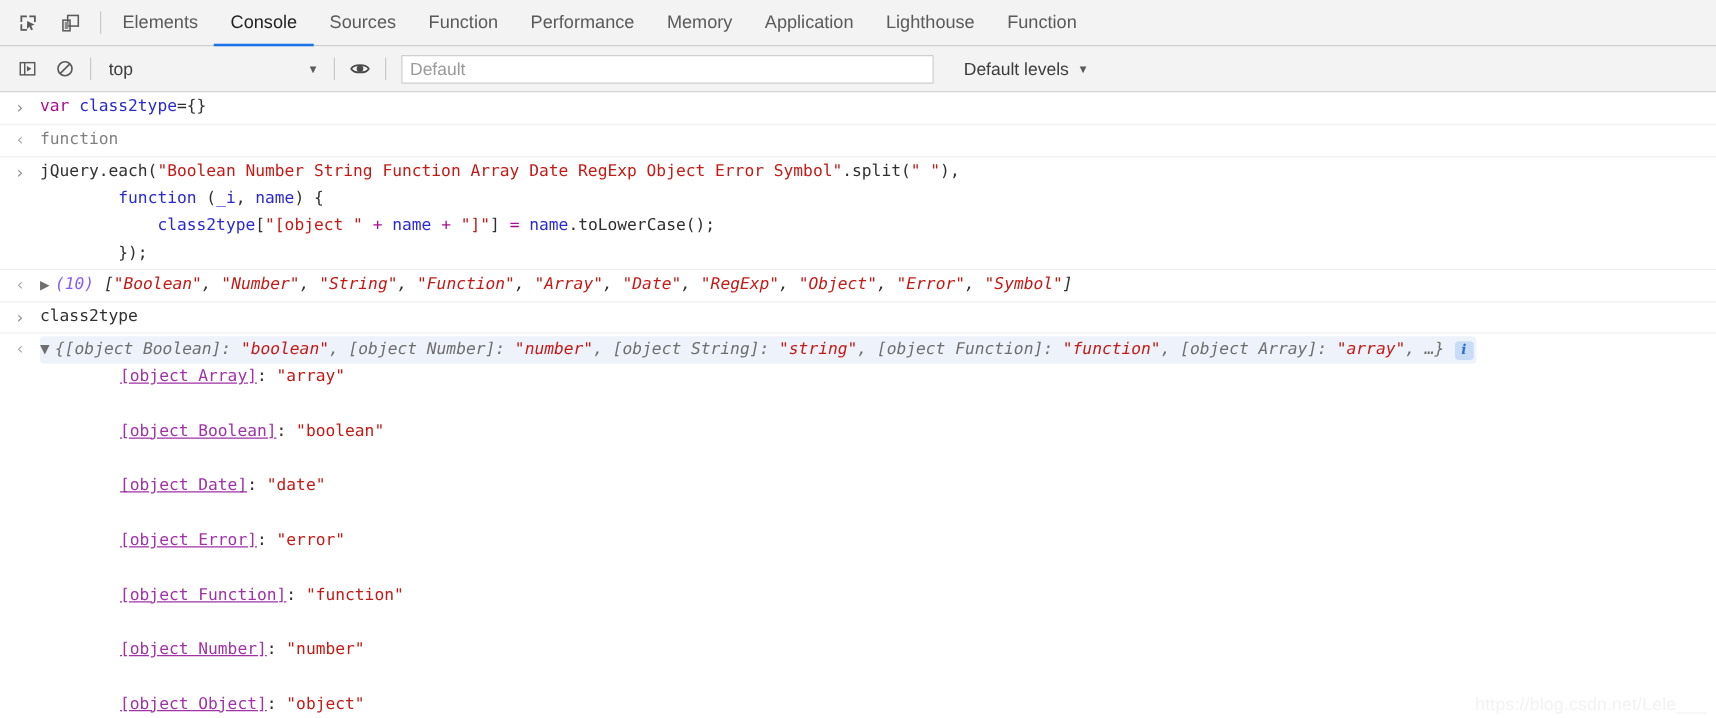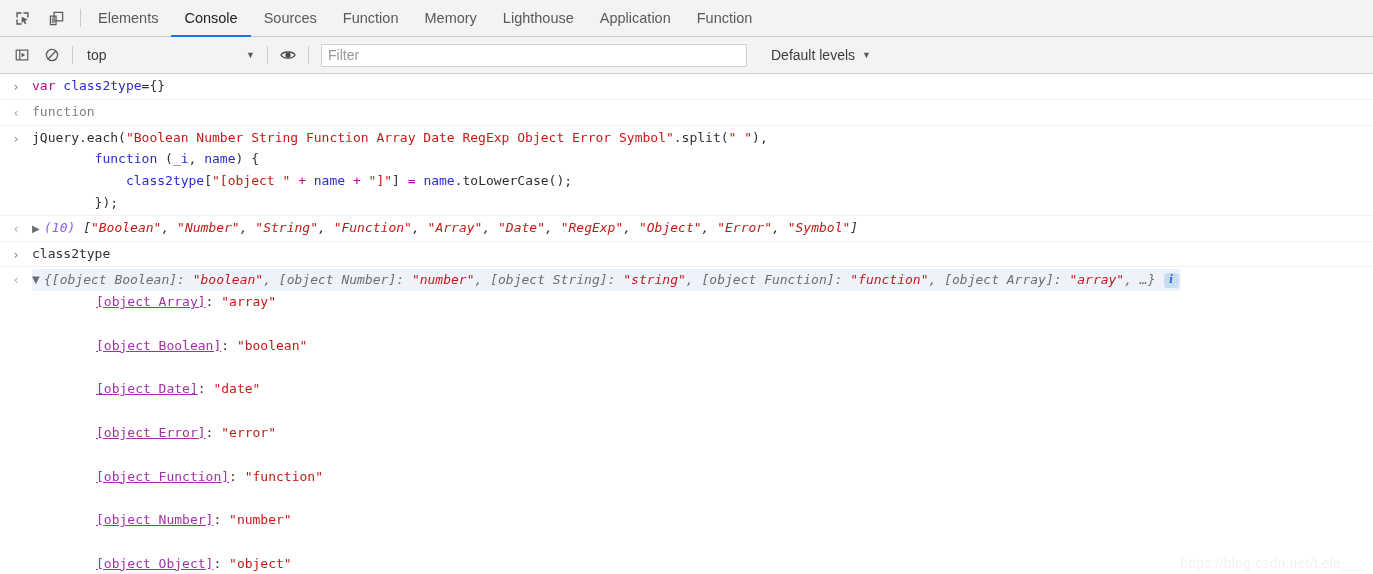--- a/index.html
+++ b/index.html
@@ -195,27 +195,30 @@
       <div class="tab active">
           <span>Console</span>
         </div>
       <div class="tab">
           <span>Sources</span>
         </div>
       <div class="tab">
           <span>Function</span>
         </div>
       <div class="tab">
+          <span>Performance</span>
+        </div>
+      <div class="tab">
           <span>Memory</span>
         </div>
       <div class="tab">
+          <span>Application</span>
+        </div>
+      <div class="tab">
           <span>Lighthouse</span>
-        </div>
-      <div class="tab">
-          <span>Application</span>
         </div>
       <div class="tab">
           <span>Function</span>
         </div>
     </div>
   </div>
 
   <div class="toolbar">
     <div class="icon-btn">
       <svg width="16" height="16" viewBox="0 0 18 18">
@@ -237,21 +240,21 @@
     </div>
     <div class="vsep"></div>
     <div class="icon-btn">
       <svg width="18" height="18" viewBox="0 0 20 20">
         <path d="M2.2 10 C4.4 5.6, 15.6 5.6, 17.8 10 C15.6 14.4, 4.4 14.4, 2.2 10 Z" fill="none" stroke="#4a4a4a" stroke-width="1.5"></path>
         <circle cx="10" cy="10" r="2.9" fill="#4a4a4a"></circle>
       </svg>
     </div>
     <div class="vsep"></div>
     <div class="filter-input">
-      <span>Filter</span>
+      <span>Default</span>
     </div>
     <div class="levels">
       <span>Default levels</span>
       <span class="caret">▼</span>
     </div>
   </div>
 
   <div class="console">
 
     <div class="row">

